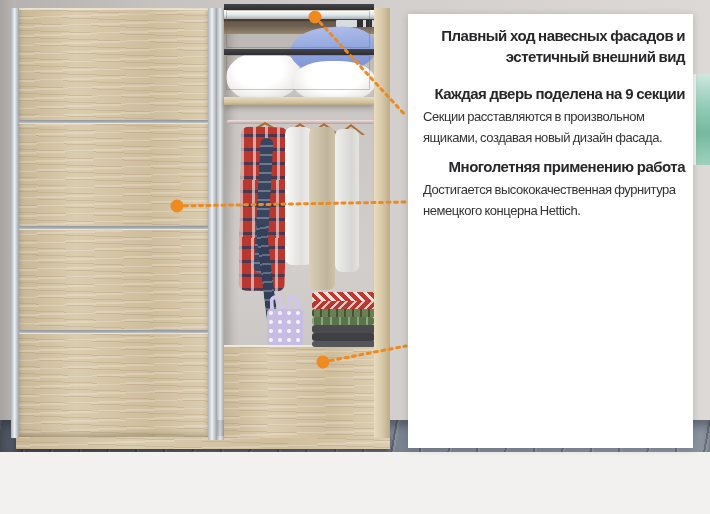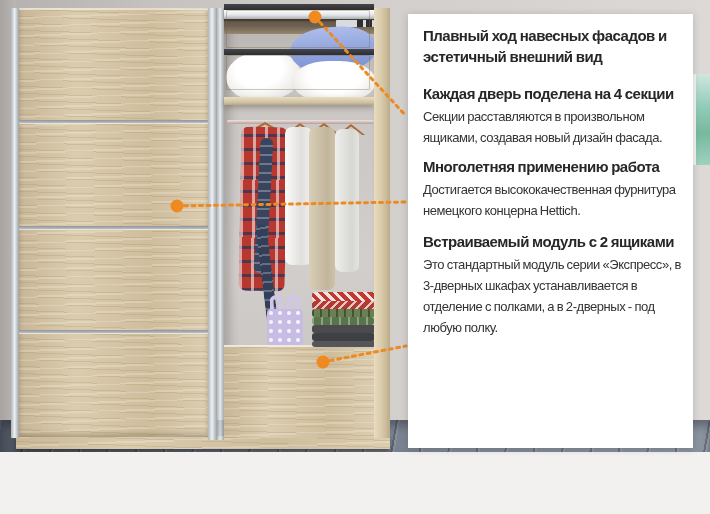--- a/index.html
+++ b/index.html
@@ -115,21 +115,21 @@
     background:linear-gradient(90deg,#e9dcbf 0,#d5c7a6 55%,#bcab89 100%);}
 
   .leaders{left:0;top:0;width:710px;height:452px;z-index:5;}
 
   
   .panel{left:408px;top:14px;width:285px;min-height:434px;background:#ffffff;z-index:10;
     padding:11px 8px 10px 15px;box-shadow:0 1px 7px rgba(40,40,40,.22);}
   .panel .block{position:static;}
   .block-heading{position:static;display:block;margin:0 0 2px 0;
     font-size:15px;font-weight:700;line-height:21px;letter-spacing:-0.5px;word-spacing:-0.5px;
-    color:#27272a;white-space:pre-line;}
+    color:#27272a;white-space:pre-line;text-align:right;}
   .block-body{position:static;display:block;margin:0;
     font-size:13px;line-height:21px;letter-spacing:-0.45px;word-spacing:-0.5px;
     color:#333336;white-space:pre-line;}
   .block-2{margin-top:16px;} .block-3{margin-top:8px;} .block-4{margin-top:10px;}
 </style>
 </head>
 <body>
 
 <div class="stage">
 
@@ -208,31 +208,24 @@
       </g>
     </svg>
   </div>
 
   <div class="panel">
     <div class="block block-1">
       <span class="block-heading">Плавный ход навесных фасадов и
 эстетичный внешний вид</span>
     </div>
     <div class="block block-2">
-      <span class="block-heading">Каждая дверь поделена на 4 секции</span>
+      <span class="block-heading">Каждая дверь поделена на 9 секции</span>
       <span class="block-body">Секции расставляются в произвольном
 ящиками, создавая новый дизайн фасада.</span>
     </div>
     <div class="block block-3">
       <span class="block-heading">Многолетняя применению работа</span>
       <span class="block-body">Достигается высококачественная фурнитура
 немецкого концерна Hettich.</span>
     </div>
-    <div class="block block-4">
-      <span class="block-heading">Встраиваемый модуль с 2 ящиками</span>
-      <span class="block-body">Это стандартный модуль серии «Экспресс», в
-3-дверных шкафах устанавливается в
-отделение с полками, а в 2-дверных - под
-любую полку.</span>
-    </div>
   </div>
 
 </div>
 
 </body></html>

